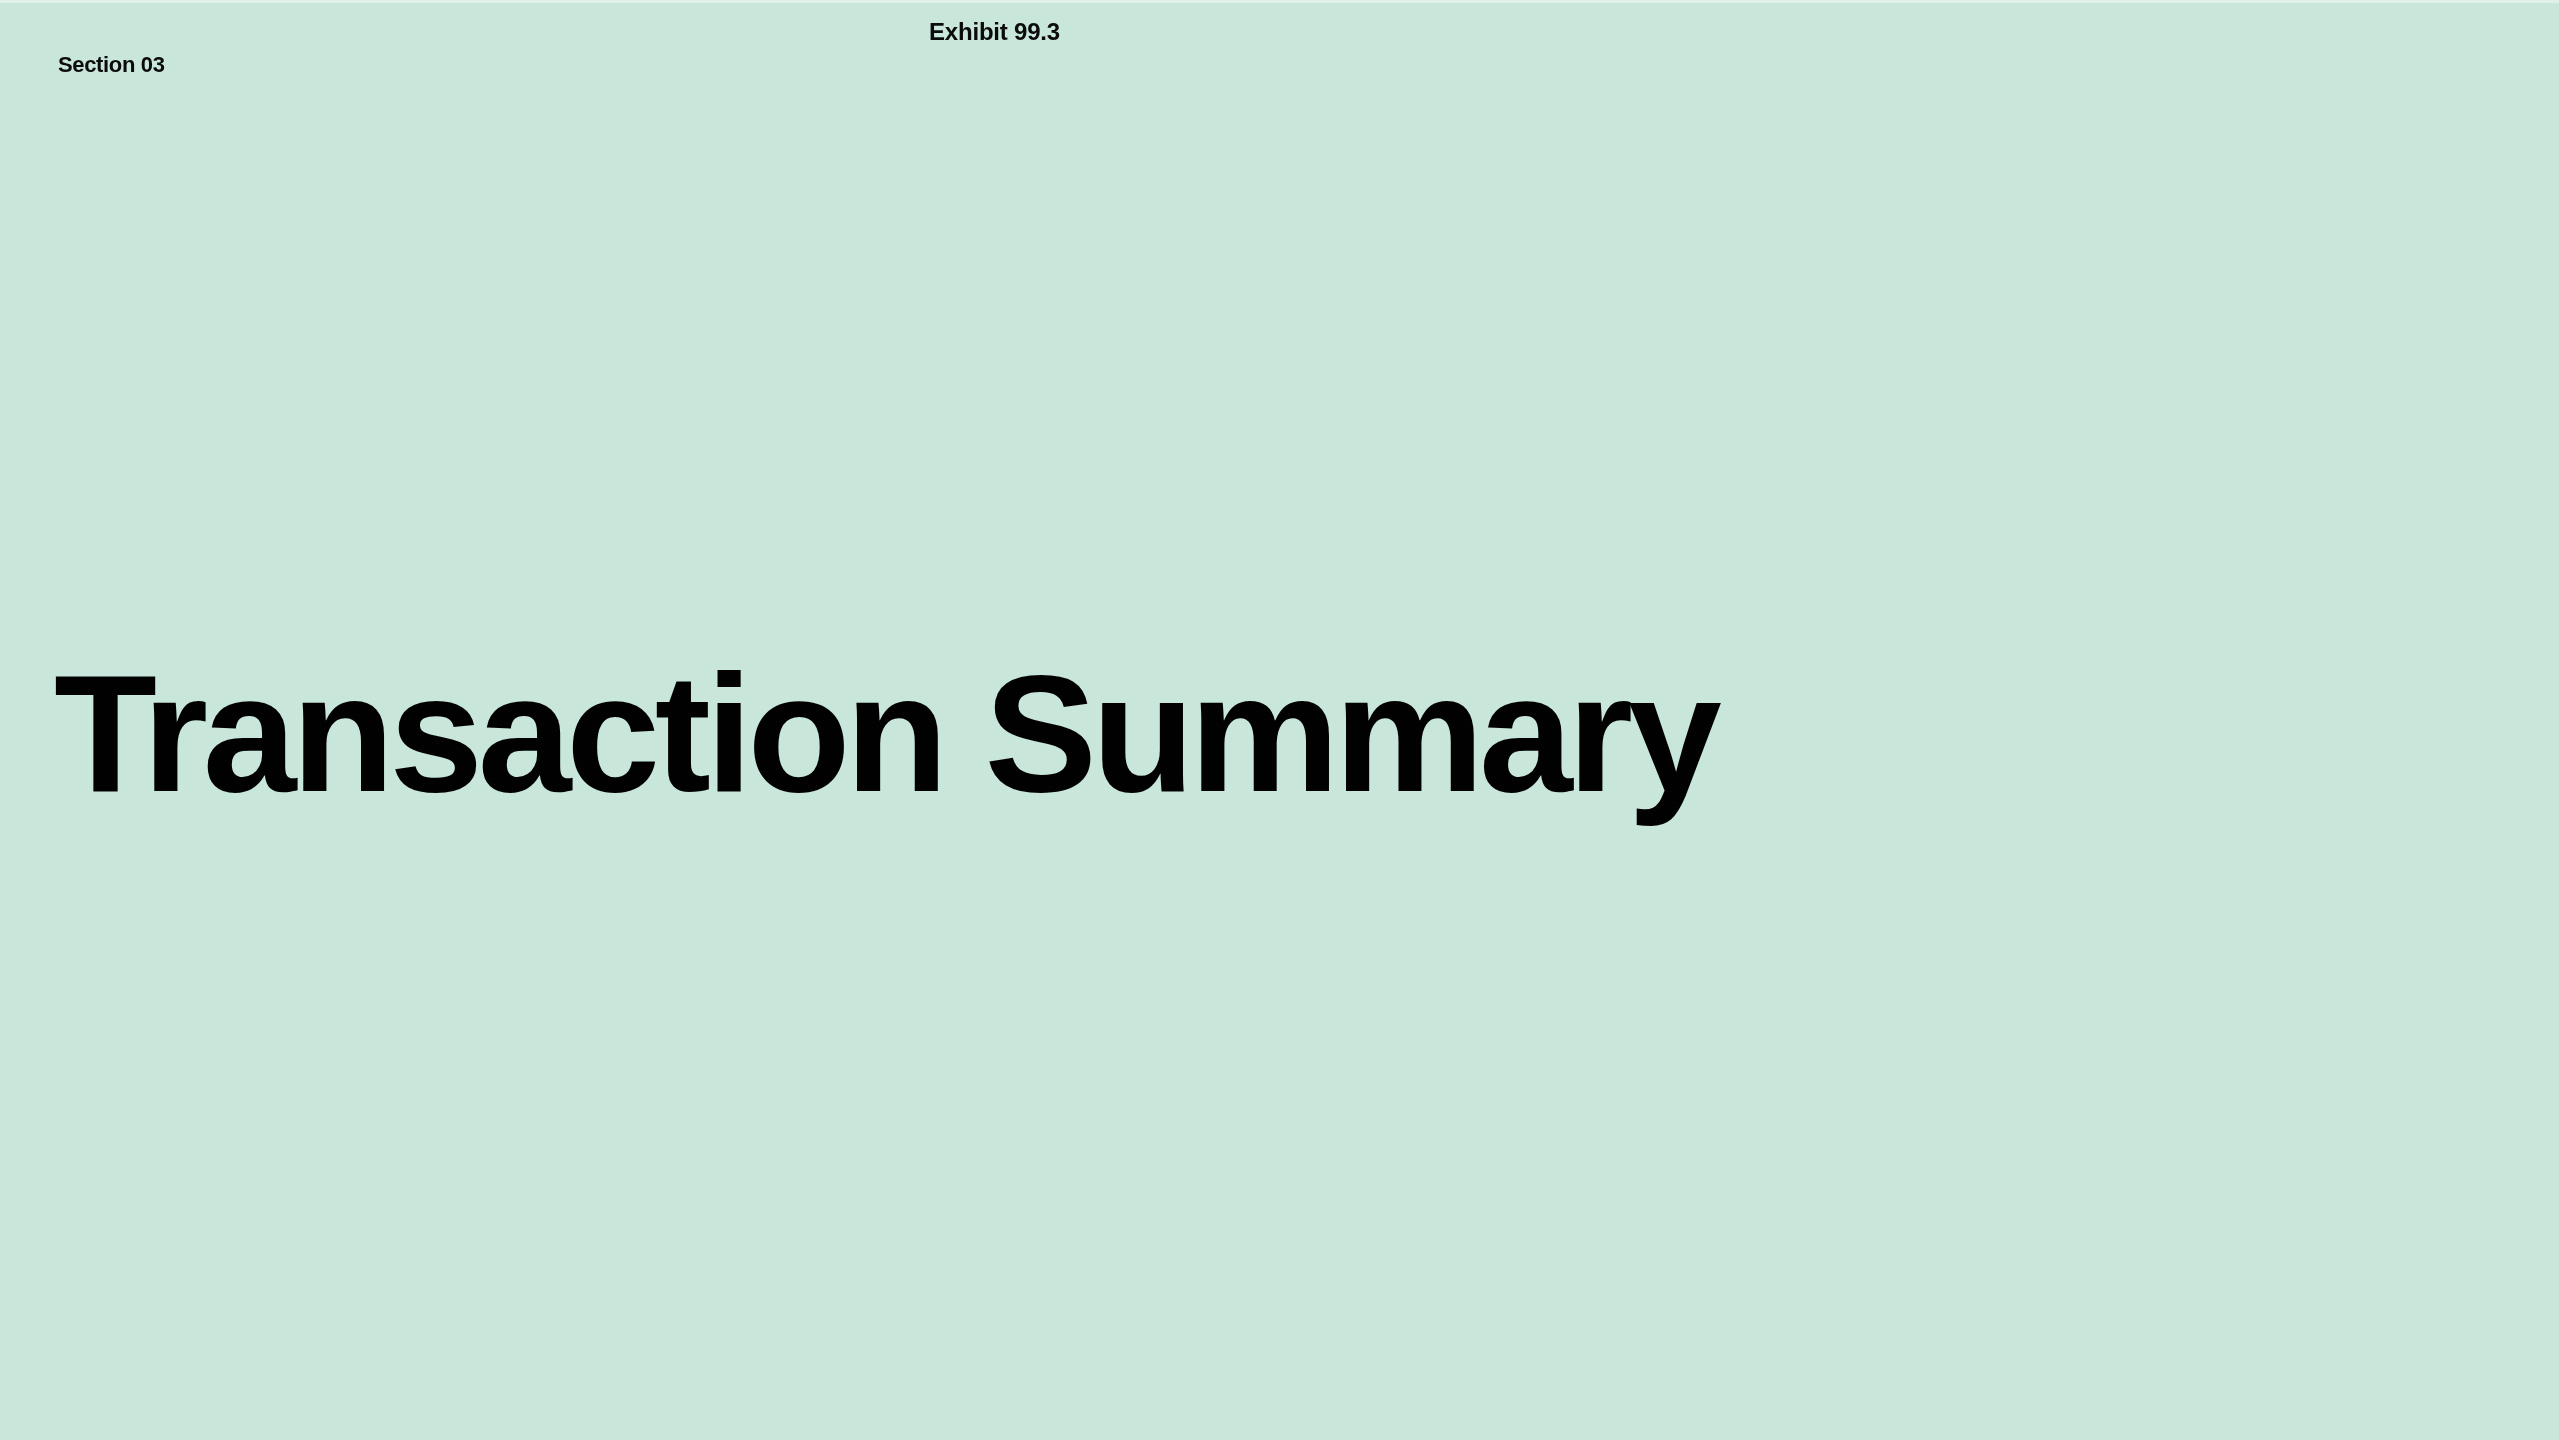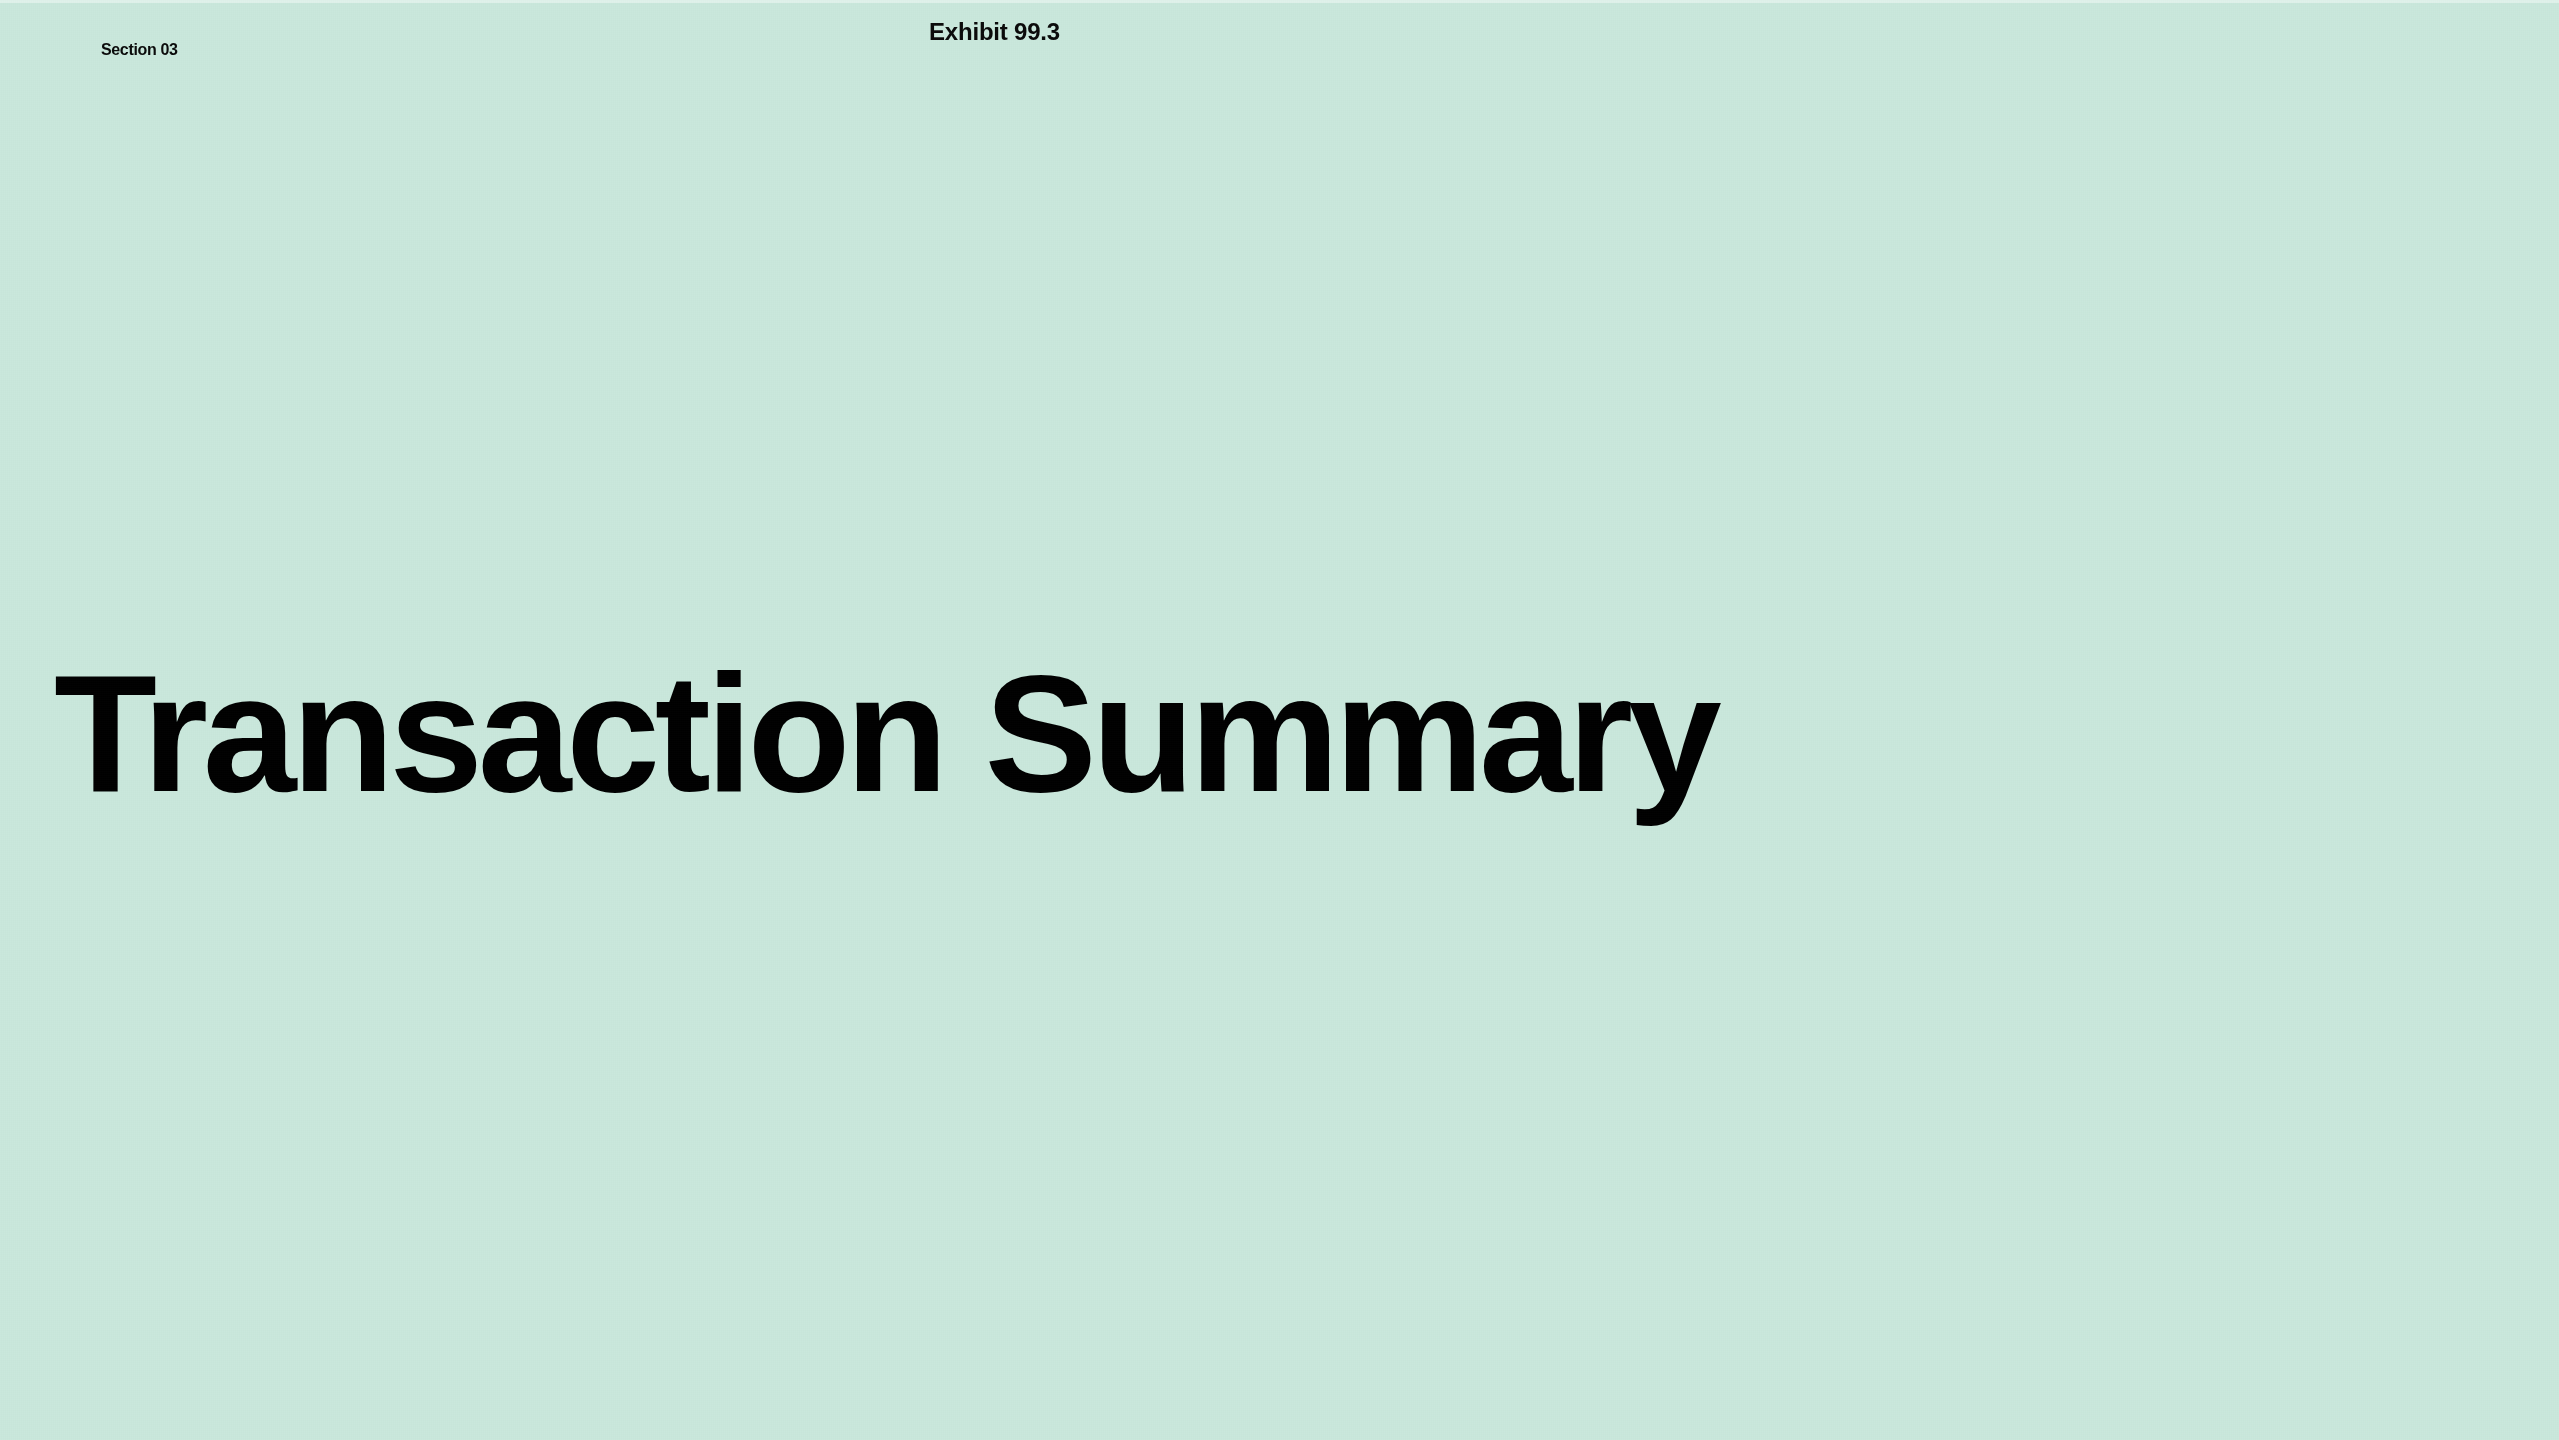--- a/index.html
+++ b/index.html
@@ -75,29 +75,28 @@
     font-weight: 700;
     letter-spacing: -0.2px;
     color: #0a0a0a;
     line-height: 1.15;
     white-space: nowrap;
   }
 
   
   .section-eyebrow {
     position: absolute;
-    top: 40px;
+    top: 52px;
     left: 58px;
-    font-size: 16px;
+    font-size: 22px;
     font-weight: 700;
     letter-spacing: -0.35px;
     color: #0a0a0a;
     line-height: 1.2;
     white-space: nowrap;
-    margin-left: 43px;
   }
 
   
   .hero-title {
     position: absolute;
     left: 54px;
     top: 648px;
     font-size: 167px;
     font-weight: 700;
     letter-spacing: -5.2px;

